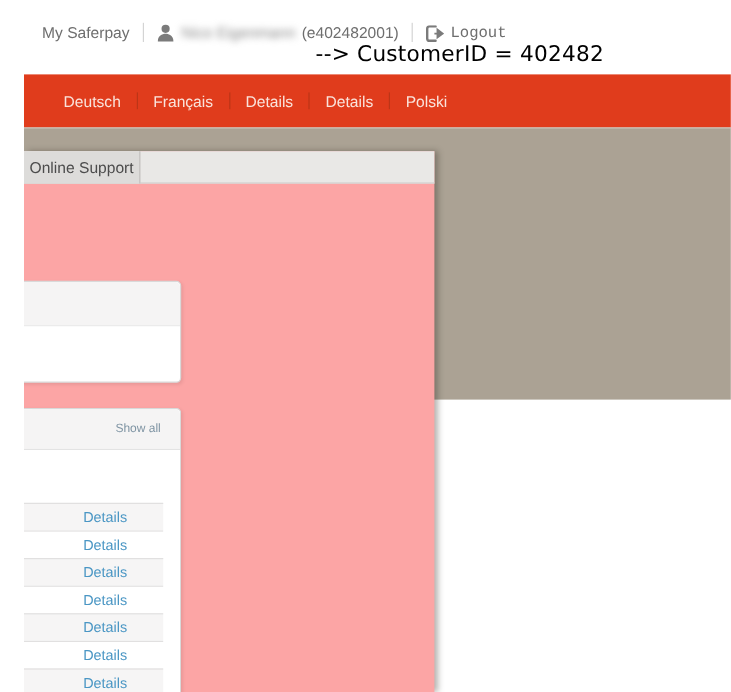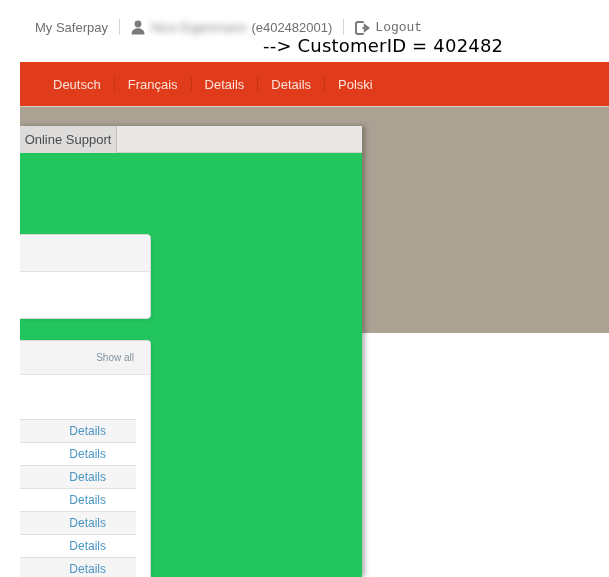--- a/index.html
+++ b/index.html
@@ -47,21 +47,21 @@
 
   
   .taupe {
     position:absolute; top:106px; left:0; width:100%; height:227px;
     background:#aba294; border-top:1px solid #d5cfc6;
   }
 
   
   .panel {
     position:absolute; top:126px; left:0; width:342px; height:451px;
-    background:#22c55e;
+    background:#fca5a5;
     box-shadow:3px 0 5px rgba(40,35,25,0.35);
   }
   .tabstrip {
     position:relative; width:100%; height:27px;
     background:#e9e8e6; border-bottom:1px solid #d2d0ce;
   }
   .tab-active {
     position:absolute; left:0; top:0; height:27px; width:97px;
     background:#dddcda; border-right:1px solid #c3c1bf;
     display:flex; align-items:center; justify-content:center;

